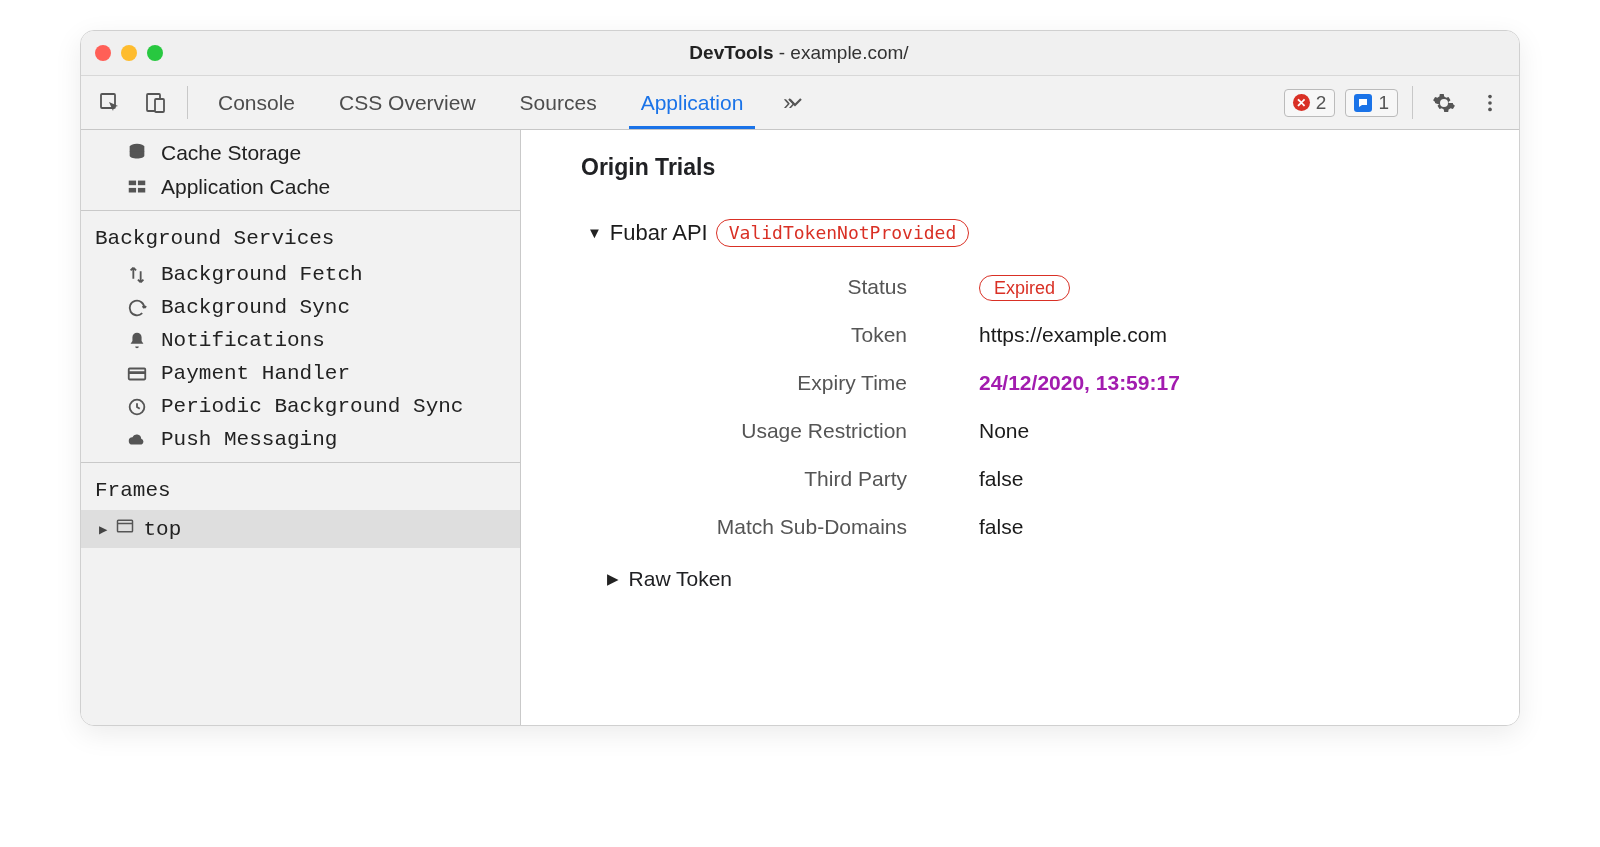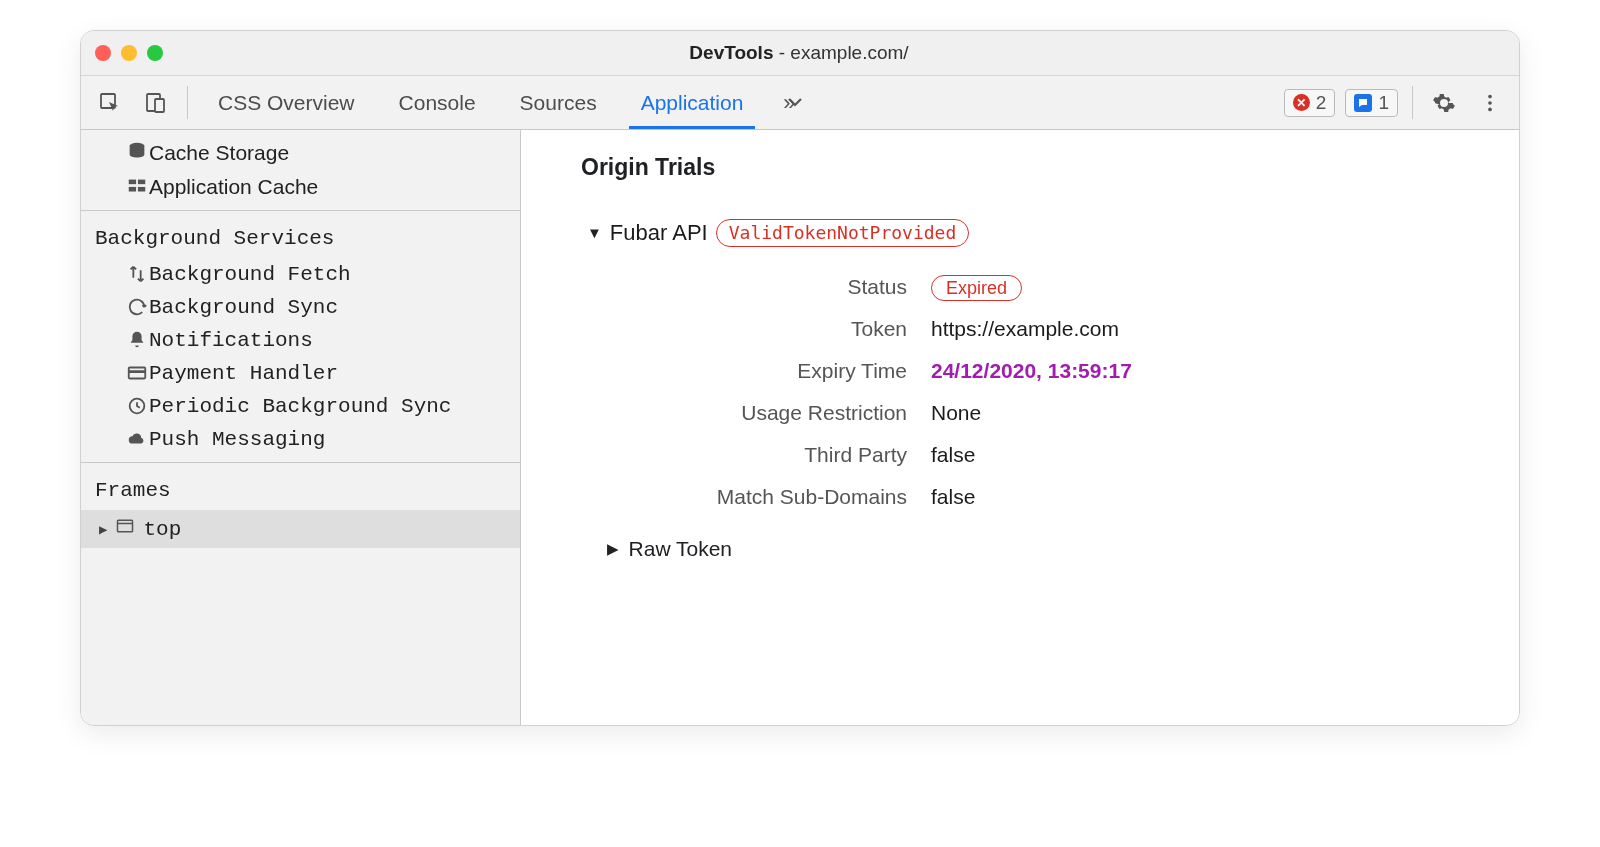--- a/index.html
+++ b/index.html
@@ -119,20 +119,22 @@
   }
   .side-group { padding: 6px 0; }
   .side-group + .side-group { border-top: 1px solid #c9c9c9; font-family: Liberation Mono, monospace; }
   .side-heading {
     padding: 10px 14px 8px 14px;
     font-size: 21px;
     color:#222;
   }
   .side-item {
     display:flex;
+    align-items:center;
+    gap: 12px;
     padding: 5px 14px 5px 44px;
     cursor:pointer;
     color:#222;
   }
   .side-item .icn { width:24px; display:flex; justify-content:center; color:#555;}
   .side-item svg { width:22px; height:22px; fill:#555; }
   .frames-line {
     display:flex; align-items:center; gap:8px;
     padding:6px 14px 6px 18px;
     background:#dedede;
@@ -166,20 +168,21 @@
     padding: 2px 12px;
     border-radius: 999px;
     line-height:1.2;
   }
   .kv-grid {
     display:grid;
     grid-template-columns: 300px 24px auto;
     row-gap: 18px;
     align-items:center;
     margin: 0 0 28px 26px;
+    gap: 24px;
   }
   .kv-key { text-align:right; color:#555; font-size:21px;}
   .kv-gap {}
   .kv-val { color:#1b1b1b; font-size:21px; }
   .val-red { color:#a21caf; font-weight:700; }
   .chip-small {
     border: 1.5px solid #d93025;
     color:#d93025;
     font-family: Liberation Sans, sans-serif;
     font-size:18px;
@@ -217,22 +220,22 @@
         </svg>
     </div>
     <div class="tab-iconbtn">
       <svg viewBox="0 0 24 24" width="24" height="24" fill="none" stroke="#555" stroke-width="1.8">
           <rect x="3" y="3" width="13" height="17" rx="1"></rect>
           <rect x="11" y="8" width="9" height="13" rx="1" fill="#f2f2f2"></rect>
         </svg>
     </div>
     <div class="sep"></div>
 
+    <div class="tab-item">Console</div>
     <div class="tab-item">CSS Overview</div>
-    <div class="tab-item">Console</div>
     <div class="tab-item">Sources</div>
     <div class="tab-item active">Application</div>
     <div class="overflow-tabs">
       <svg viewBox="0 0 24 24" width="24" height="24" fill="none" stroke="#555" stroke-width="2.2">
           <path d="M6 8 L12 14 L18 8"></path>
           <path d="M6 8 L12 14 L18 8" transform="translate(7 0) rotate(0)" opacity="0"></path>
         </svg>
       <span style="font-size:22px;color:#555;margin-left:-24px;">»</span>
     </div>
 

